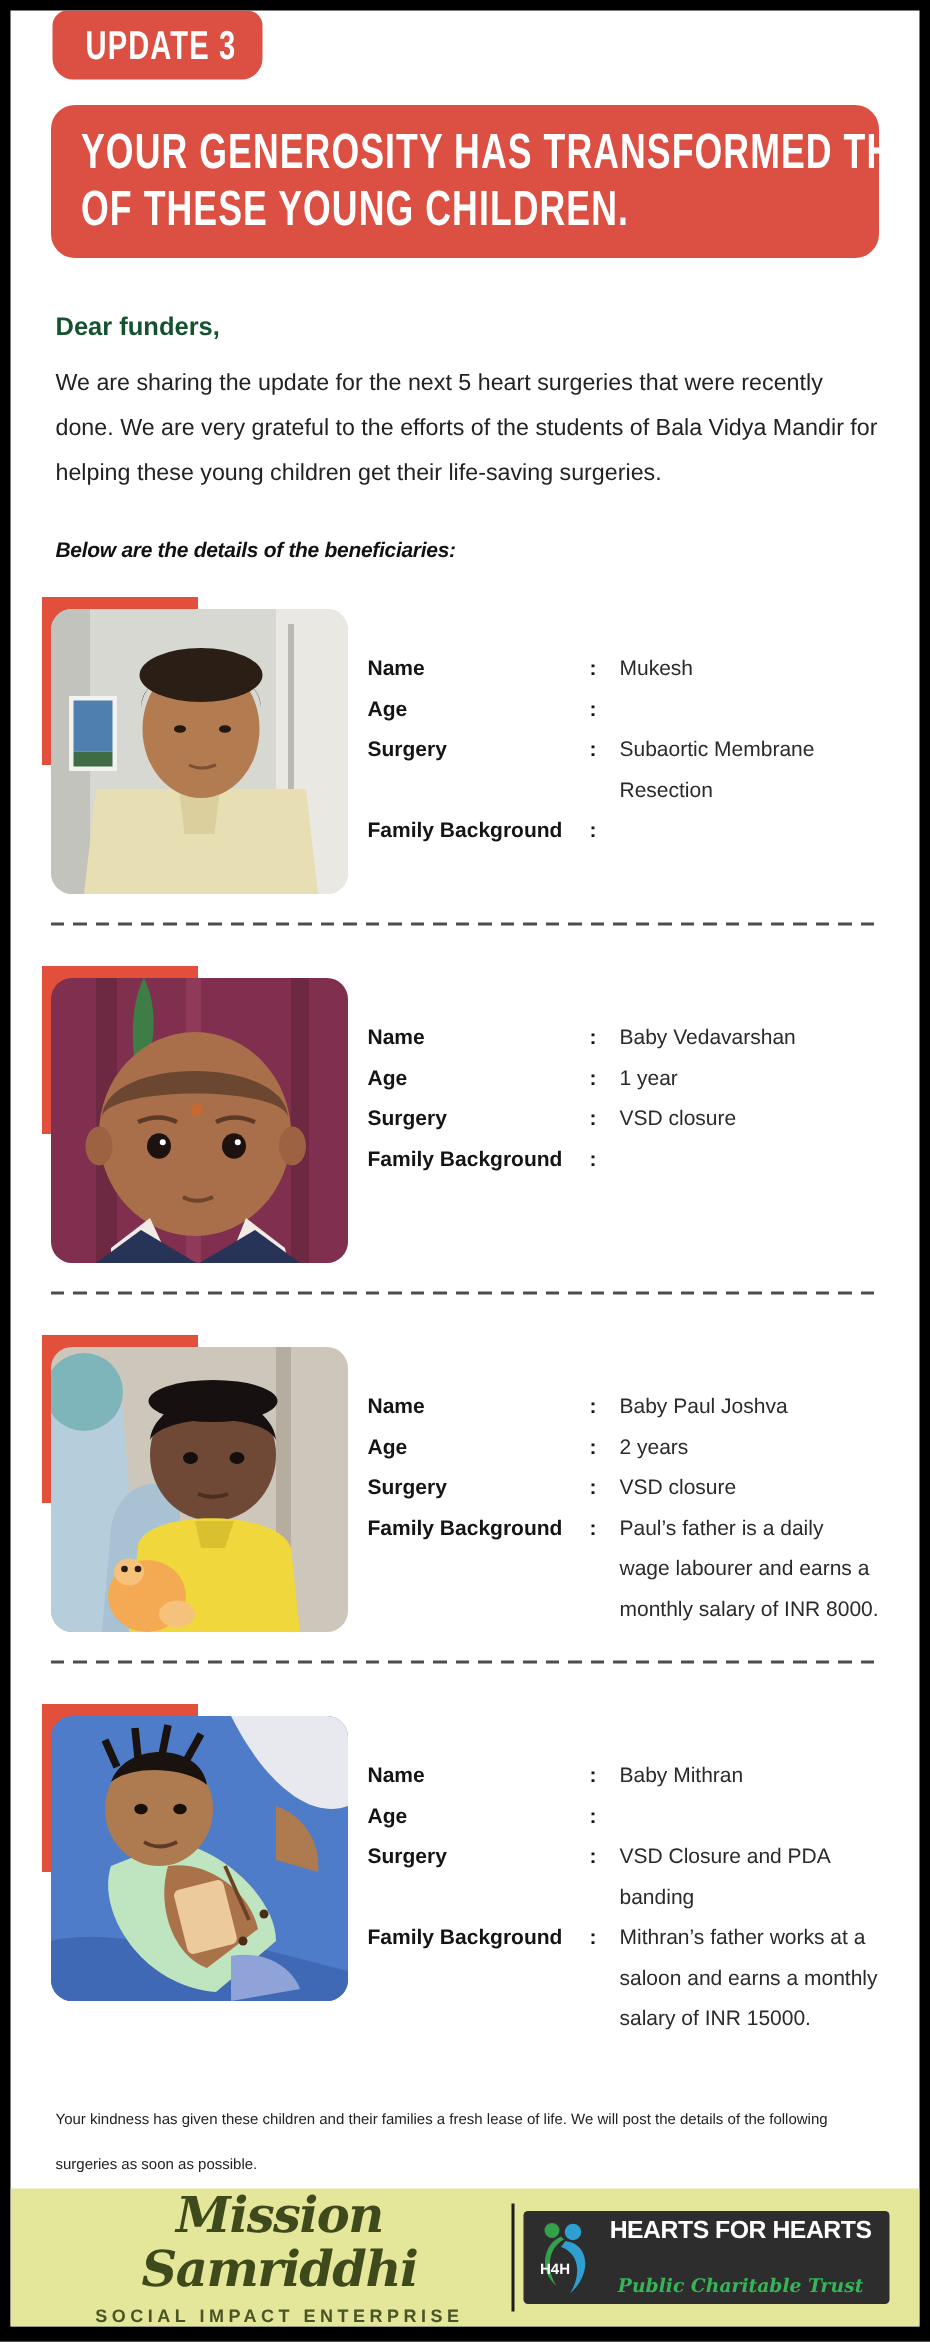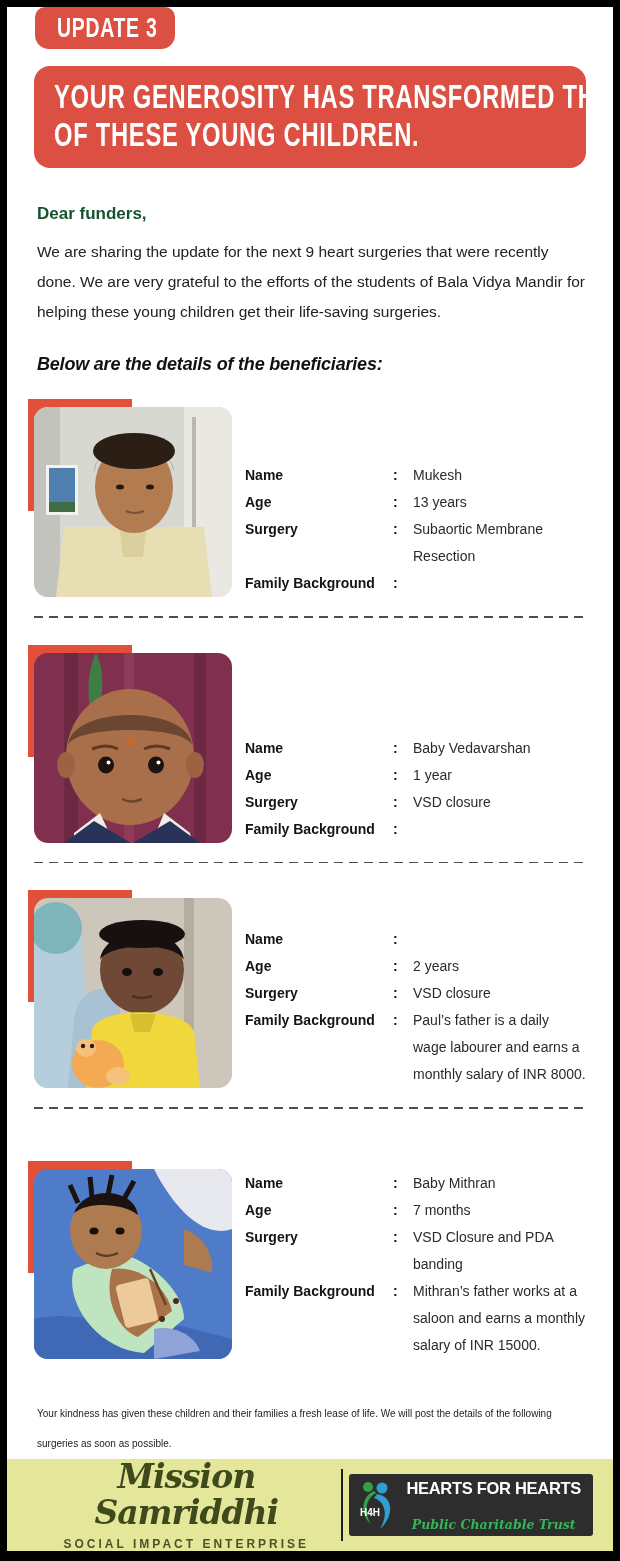--- a/index.html
+++ b/index.html
@@ -56,33 +56,32 @@
     color: #14532d;
   }
   .intro {
     margin: 13px 28px 0 30px;
     font-size: 15.5px;
     line-height: 30px;
     color: #222;
   }
   .section-heading {
     margin: 27px 30px 0 30px;
-    font-size: 18px;
+    font-size: 14px;
     font-weight: bold;
     font-style: italic;
     color: #111;
     letter-spacing: -0.2px;
   }
   
   .card {
     margin: 0 27px;
     padding-top: 8px;
     display: flex;
     gap: 13px;
-    align-items: flex-end;
   }
   .card-first { margin-top: 24px; }
   .photo-wrap { position: relative; width: 198px; height: 190px; flex: 0 0 198px; }
   .photo-accent {
     position: absolute;
     left: -6px; top: -8px;
     width: 104px; height: 112px;
     background: #e2503b;
   }
   .photo {
@@ -180,21 +179,21 @@
   <div class="badge">
     <span class="cond">UPDATE 3</span>
   </div>
 
   <div class="banner">
     <span class="line"><span class="cond">YOUR GENEROSITY HAS TRANSFORMED THE LIVES</span></span>
     <span class="line"><span class="cond">OF THESE YOUNG CHILDREN.</span></span>
   </div>
 
   <div class="salutation">Dear funders,</div>
-  <p class="intro">We are sharing the update for the next 9 heart surgeries that were recently done. We are very grateful to the efforts of the students of Bala Vidya Mandir for helping these young children get their life-saving surgeries.</p>
+  <p class="intro">We are sharing the update for the next 5 heart surgeries that were recently done. We are very grateful to the efforts of the students of Bala Vidya Mandir for helping these young children get their life-saving surgeries.</p>
   <div class="section-heading">Below are the details of the beneficiaries:</div>
 
   <div class="card card-first">
     <div class="photo-wrap">
       <div class="photo-accent"></div>
       <div class="photo">
         <svg viewBox="0 0 198 190" preserveAspectRatio="none">
           <rect width="198" height="190" fill="#d7d8d2"></rect>
           <rect x="150" y="0" width="48" height="190" fill="#e9e8e3"></rect>
           <rect x="158" y="10" width="4" height="180" fill="#b9b8b2"></rect>
@@ -215,21 +214,20 @@
     </div>
     <div class="details">
       <div class="row">
         <span class="lbl">Name</span>
         <span class="col">:</span>
         <span class="val">Mukesh</span>
       </div>
       <div class="row">
         <span class="lbl">Age</span>
         <span class="col">:</span>
-        <span class="val">13 years</span>
       </div>
       <div class="row">
         <span class="lbl">Surgery</span>
         <span class="col">:</span>
         <span class="val">Subaortic Membrane Resection</span>
       </div>
       <div class="row">
         <span class="lbl">Family Background</span>
         <span class="col">:</span>
       </div>
@@ -315,20 +313,21 @@
           <circle cx="49" cy="148" r="2.2" fill="#2a1c12"></circle>
           <circle cx="58" cy="148" r="2.2" fill="#2a1c12"></circle>
           <ellipse cx="84" cy="178" rx="12" ry="9" fill="#f6c27b"></ellipse>
         </svg>
       </div>
     </div>
     <div class="details">
       <div class="row">
         <span class="lbl">Name</span>
         <span class="col">:</span>
+        <span class="val">Baby Paul Joshva</span>
       </div>
       <div class="row">
         <span class="lbl">Age</span>
         <span class="col">:</span>
         <span class="val">2 years</span>
       </div>
       <div class="row">
         <span class="lbl">Surgery</span>
         <span class="col">:</span>
         <span class="val">VSD closure</span>
@@ -370,21 +369,20 @@
     </div>
     <div class="details">
       <div class="row">
         <span class="lbl">Name</span>
         <span class="col">:</span>
         <span class="val">Baby Mithran</span>
       </div>
       <div class="row">
         <span class="lbl">Age</span>
         <span class="col">:</span>
-        <span class="val">7 months</span>
       </div>
       <div class="row">
         <span class="lbl">Surgery</span>
         <span class="col">:</span>
         <span class="val">VSD Closure and PDA banding</span>
       </div>
       <div class="row">
         <span class="lbl">Family Background</span>
         <span class="col">:</span>
         <span class="val">Mithran’s father works at a saloon and earns a monthly salary of INR 15000.</span>

